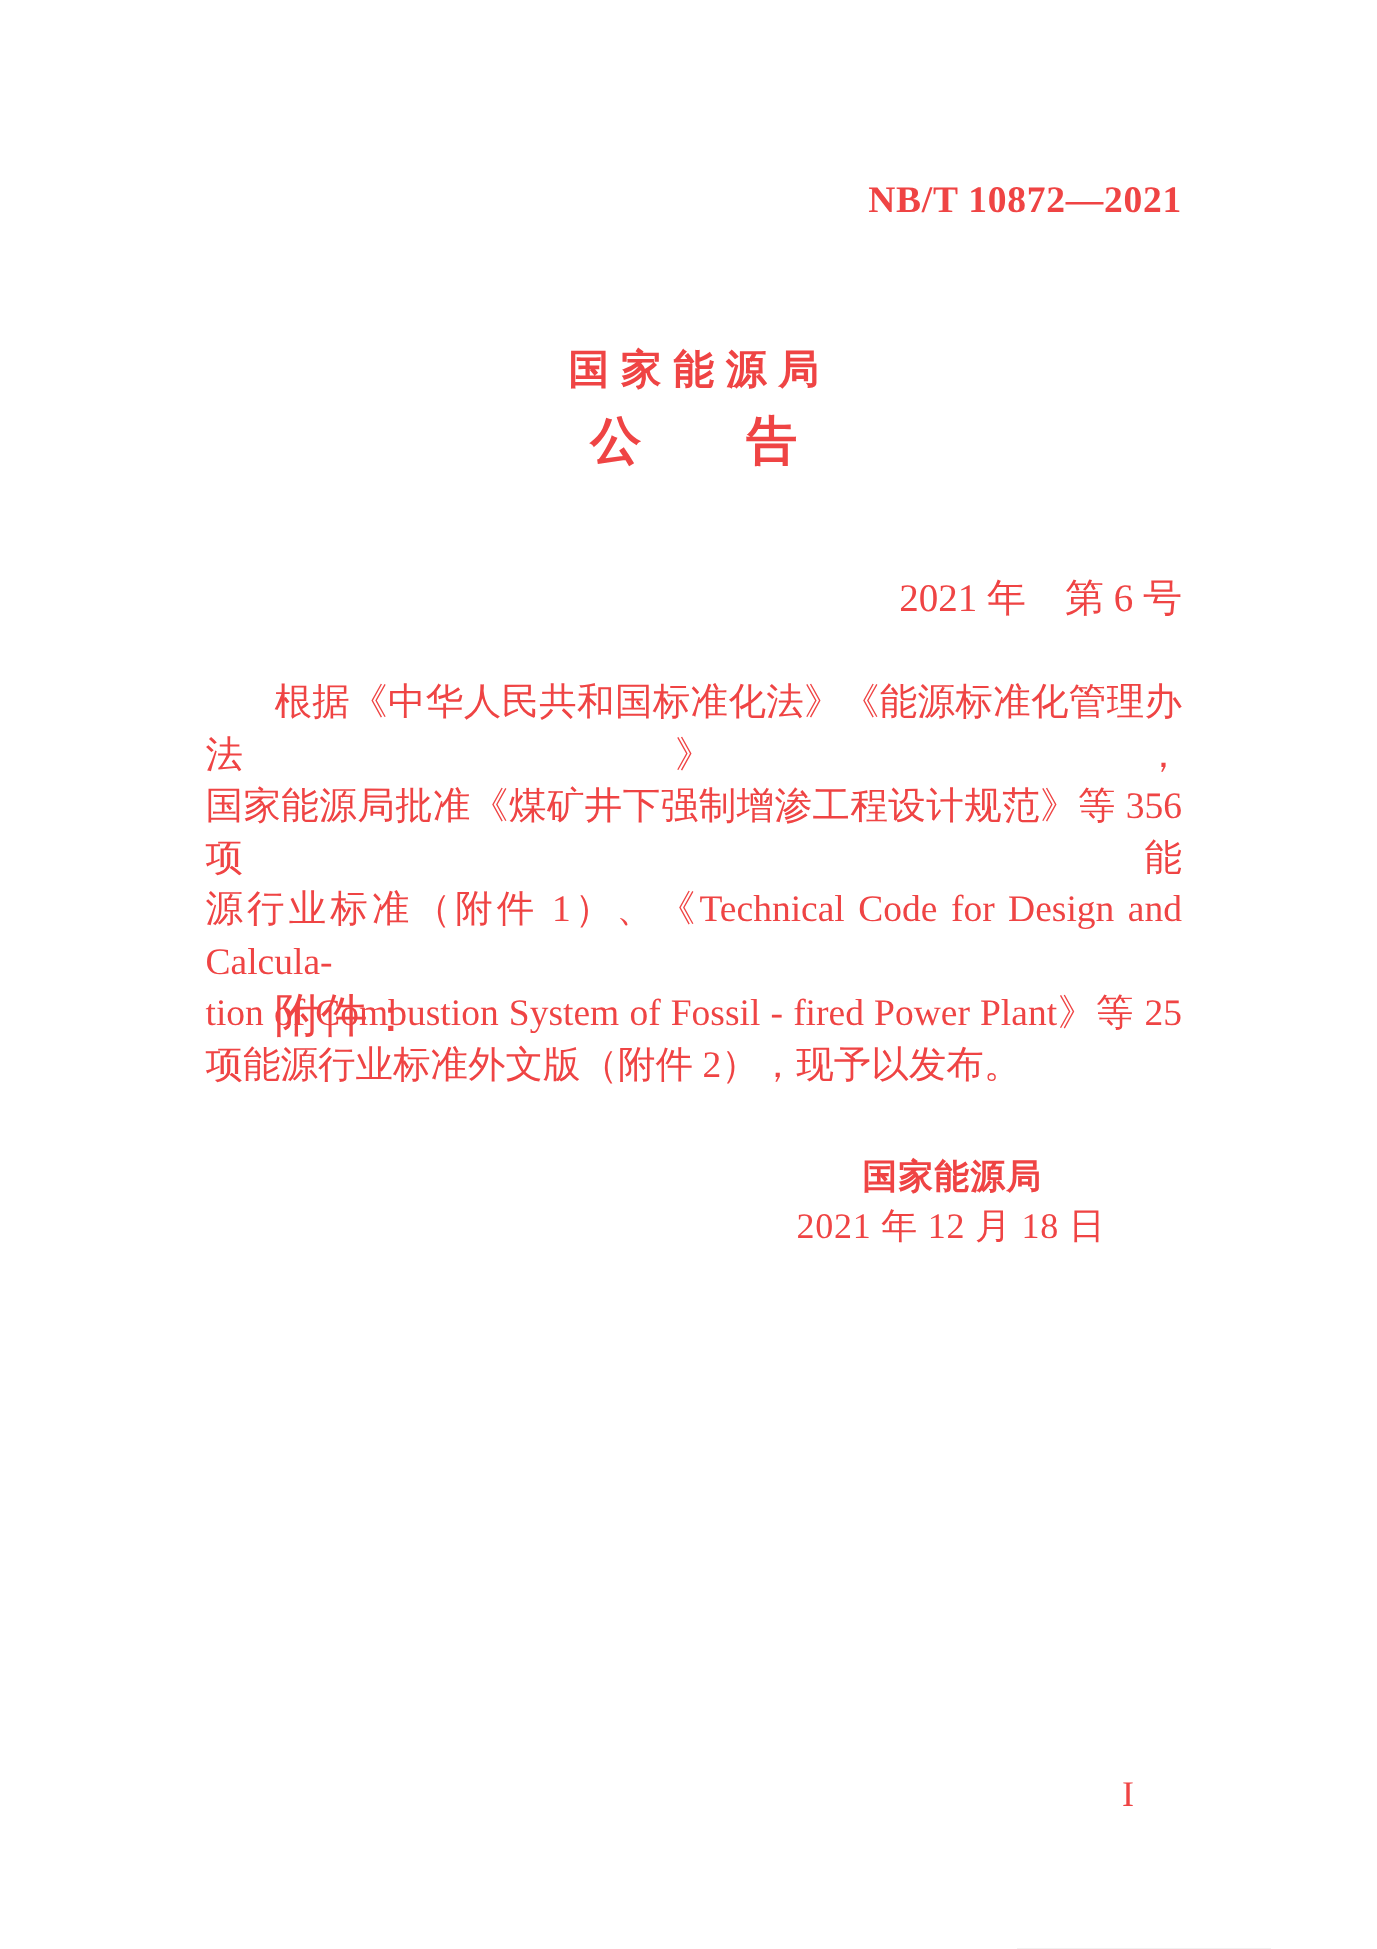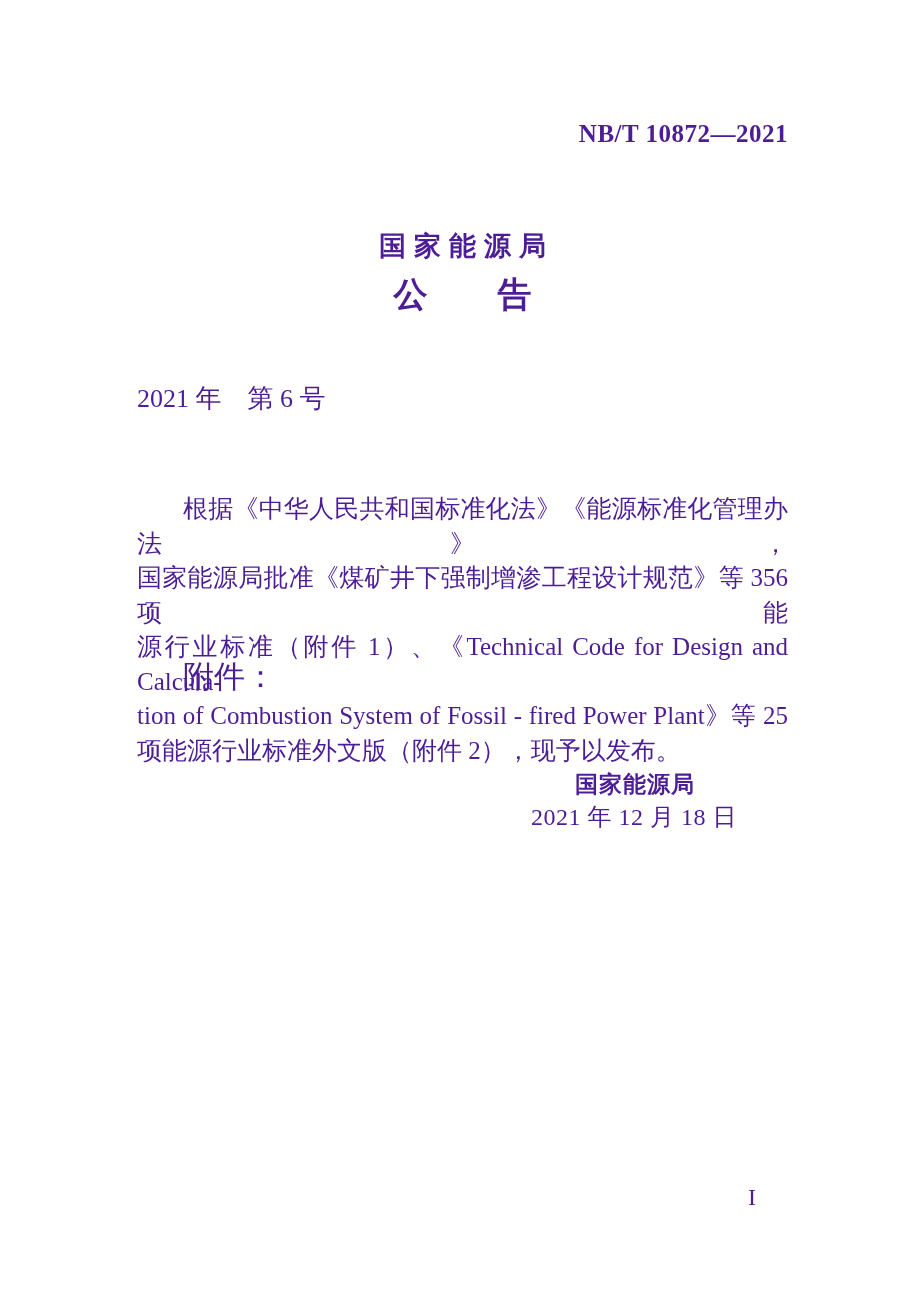--- a/index.html
+++ b/index.html
@@ -6,21 +6,21 @@
     margin: 0;
     padding: 0;
     background: #e8e8e8;
   }
   .page {
     position: relative;
     width: 918px;
     height: 1299px;
     margin: 0 auto;
     background: #ffffff;
-    color: #4c1d95;
+    color: #ef4444;
     font-family: "Liberation Serif", "DejaVu Serif", serif;
     overflow: hidden;
   }
   .std-num {
     position: absolute;
     top: 120px;
     left: 137px;
     width: 651px;
     text-align: right;
     font-family: "Liberation Serif", "DejaVu Serif", serif;
@@ -51,31 +51,30 @@
     font-family: "Liberation Sans", "DejaVu Sans", sans-serif;
     font-weight: 700;
     font-size: 34px;
     line-height: 1.2;
   }
   .issue-no {
     position: absolute;
     top: 381px;
     left: 137px;
     width: 651px;
-    text-align: left;
+    text-align: right;
     font-size: 26px;
   }
   .body-block {
     position: absolute;
     top: 452px;
     left: 137px;
     width: 651px;
     font-size: 25px;
     line-height: 34.5px;
-    margin-top: 40px;
   }
   .body-line.just {
     text-align: justify;
     text-align-last: justify;
   }
   .body-line.indent {
     text-indent: 46px;
   }
   .attachments {
     position: absolute;

